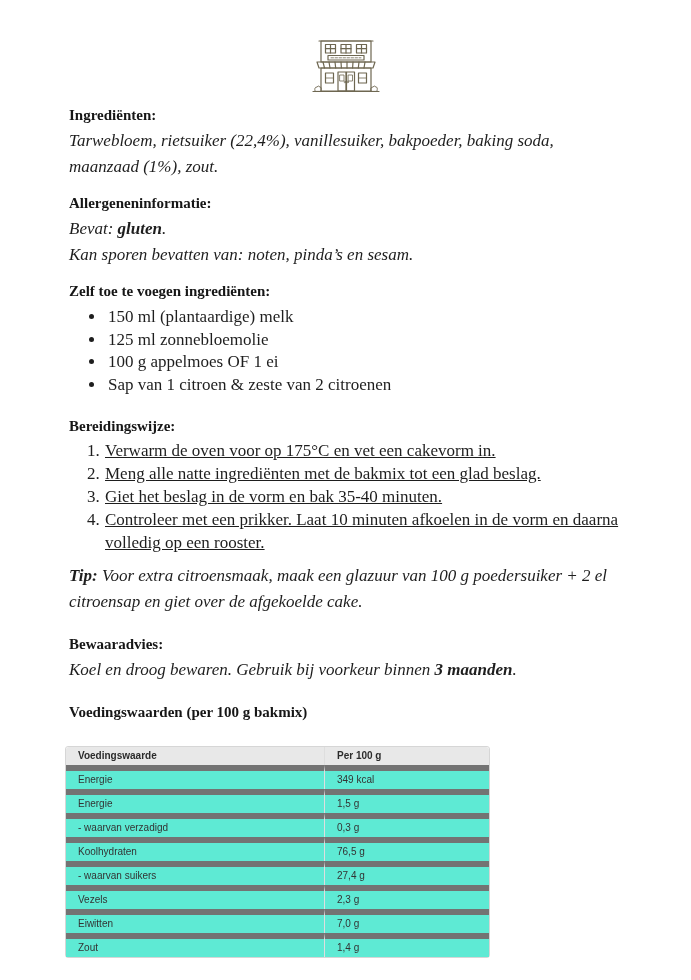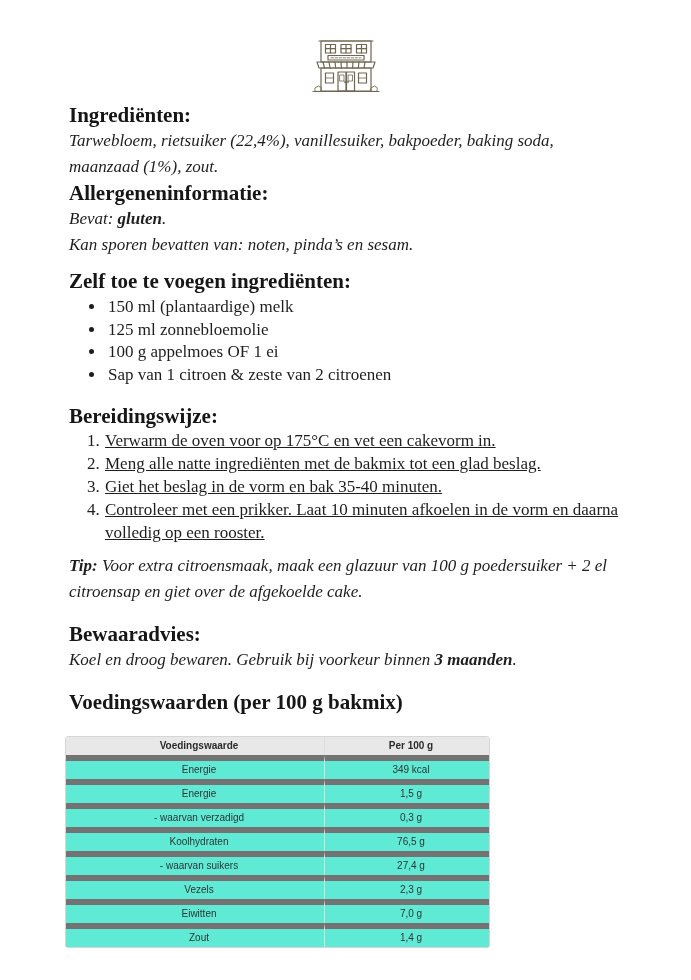--- a/index.html
+++ b/index.html
@@ -17,31 +17,31 @@
   .logo-wrap svg { display: block; }
 
   .content {
     margin-left: 69px;
     width: 556px;
     font-size: 17px;
     line-height: 26px;
   }
 
   h2.sec-heading {
-    font-size: 21px;
+    font-size: 15px;
     line-height: 26px;
     font-weight: bold;
     margin: 0;
     color: #161616;
   }
   p { margin: 0; font-style: italic; }
   .b { font-weight: bold; }
 
   .sec-ingredients { margin-top: 6px; }
-  .sec-allergens   { }
+  .sec-allergens   { margin-top: 10px; }
   .sec-add         { margin-top: 10px; }
   .sec-prep        { margin-top: 16px; }
   .sec-tip         { margin-top: 9px;  }
   .sec-storage     { margin-top: 16px; }
   .sec-nutrition   { margin-top: 16px; }
 
   ul.add-list {
     margin: 2px 0 12px 0;
     padding-left: 37px;
     line-height: 22.7px;
@@ -73,21 +73,21 @@
     border-collapse: separate;
     border-spacing: 0;
     border: 1px solid #d6d6d6;
     border-radius: 3px;
     font-family: "Liberation Sans", sans-serif;
     font-size: 10px;
     line-height: 12px;
     color: #333333;
   }
   .nutri-table th, .nutri-table td {
-    text-align: center;
+    text-align: left;
     font-weight: normal;
     height: 18px;
     padding: 0 4px 0 12px;
     vertical-align: middle;
   }
   .nutri-table th {
     background: #e8e8e8;
     font-weight: bold;
     color: #2b2b2b;
   }

